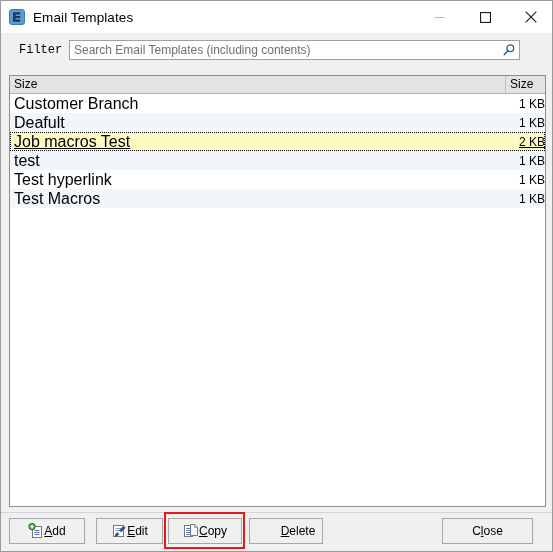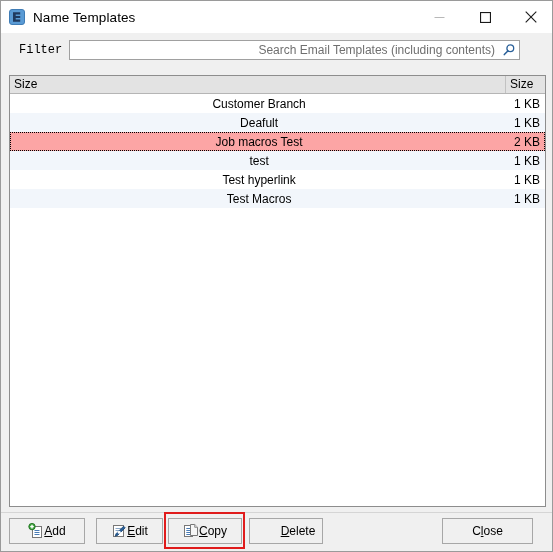--- a/index.html
+++ b/index.html
@@ -100,21 +100,20 @@
     flex: 1 1 auto;
     border: 0;
     outline: 0;
     background: transparent;
     font-family: "Liberation Sans", sans-serif;
     font-size: 12px;
     color: #6f6f6f;
     padding: 0 4px 0 4px;
     height: 16px;
     line-height: 16px;
-    text-align: right;
   }
   .filter-input::placeholder { color: #6f6f6f; opacity: 1; }
   .search-icon {
     flex: 0 0 auto;
     width: 20px;
     height: 18px;
     display: flex;
     align-items: center;
     justify-content: center;
   }
@@ -155,38 +154,37 @@
   .lv-row {
     display: flex;
     height: 19px;
     box-sizing: border-box;
     align-items: center;
     position: relative;
   }
   .lv-row.odd  { background: #ffffff; }
   .lv-row.even { background: #f2f6fb; }
   .lv-row.selected {
-    background: #fca5a5;
+    background: #fef9c3;
     outline: 1px dotted #000;
     outline-offset: -1px;
+    text-decoration: underline;
   }
   .cell-name {
     width: 496px;
     box-sizing: border-box;
     padding-left: 4px;
-    font-size: 12px;
+    font-size: 16px;
     color: #000;
     white-space: nowrap;
     overflow: hidden;
-    text-align: center;
   }
   .cell-size {
     width: 41px;
     box-sizing: border-box;
-    padding-right: 5px;
     text-align: right;
     font-size: 12px;
     color: #000;
     white-space: nowrap;
   }
 
   
   .bottombar {
     position: absolute;
     left: 0;
@@ -241,21 +239,21 @@
 
 <div class="window">
 
   <div class="titlebar">
     <span class="app-icon">
       <svg width="16" height="16" viewBox="0 0 16 16">
         <rect x="0.5" y="0.5" width="15" height="15" rx="2.5" ry="2.5" fill="#5a9bd5" stroke="#3f7cb5"></rect>
         <path d="M4 3.3 h7.2 v2.1 h-4.5 v1.5 h4.5 v2.1 h-4.5 v1.6 h4.5 v2.1 h-7.2 z" fill="#1f3a5f"></path>
       </svg>
     </span>
-    <span class="title-text">Name Templates</span>
+    <span class="title-text">Email Templates</span>
     <span class="win-btns">
       <button class="win-btn" title="Minimize">
         <svg width="11" height="11" viewBox="0 0 11 11">
           <line x1="0.5" y1="5.5" x2="10.5" y2="5.5" stroke="#b8b8b8" stroke-width="1"></line>
         </svg>
       </button>
       <button class="win-btn" title="Maximize">
         <svg width="11" height="11" viewBox="0 0 11 11">
           <rect x="0.5" y="0.5" width="10" height="10" fill="none" stroke="#1a1a1a" stroke-width="1.2"></rect>
         </svg>

